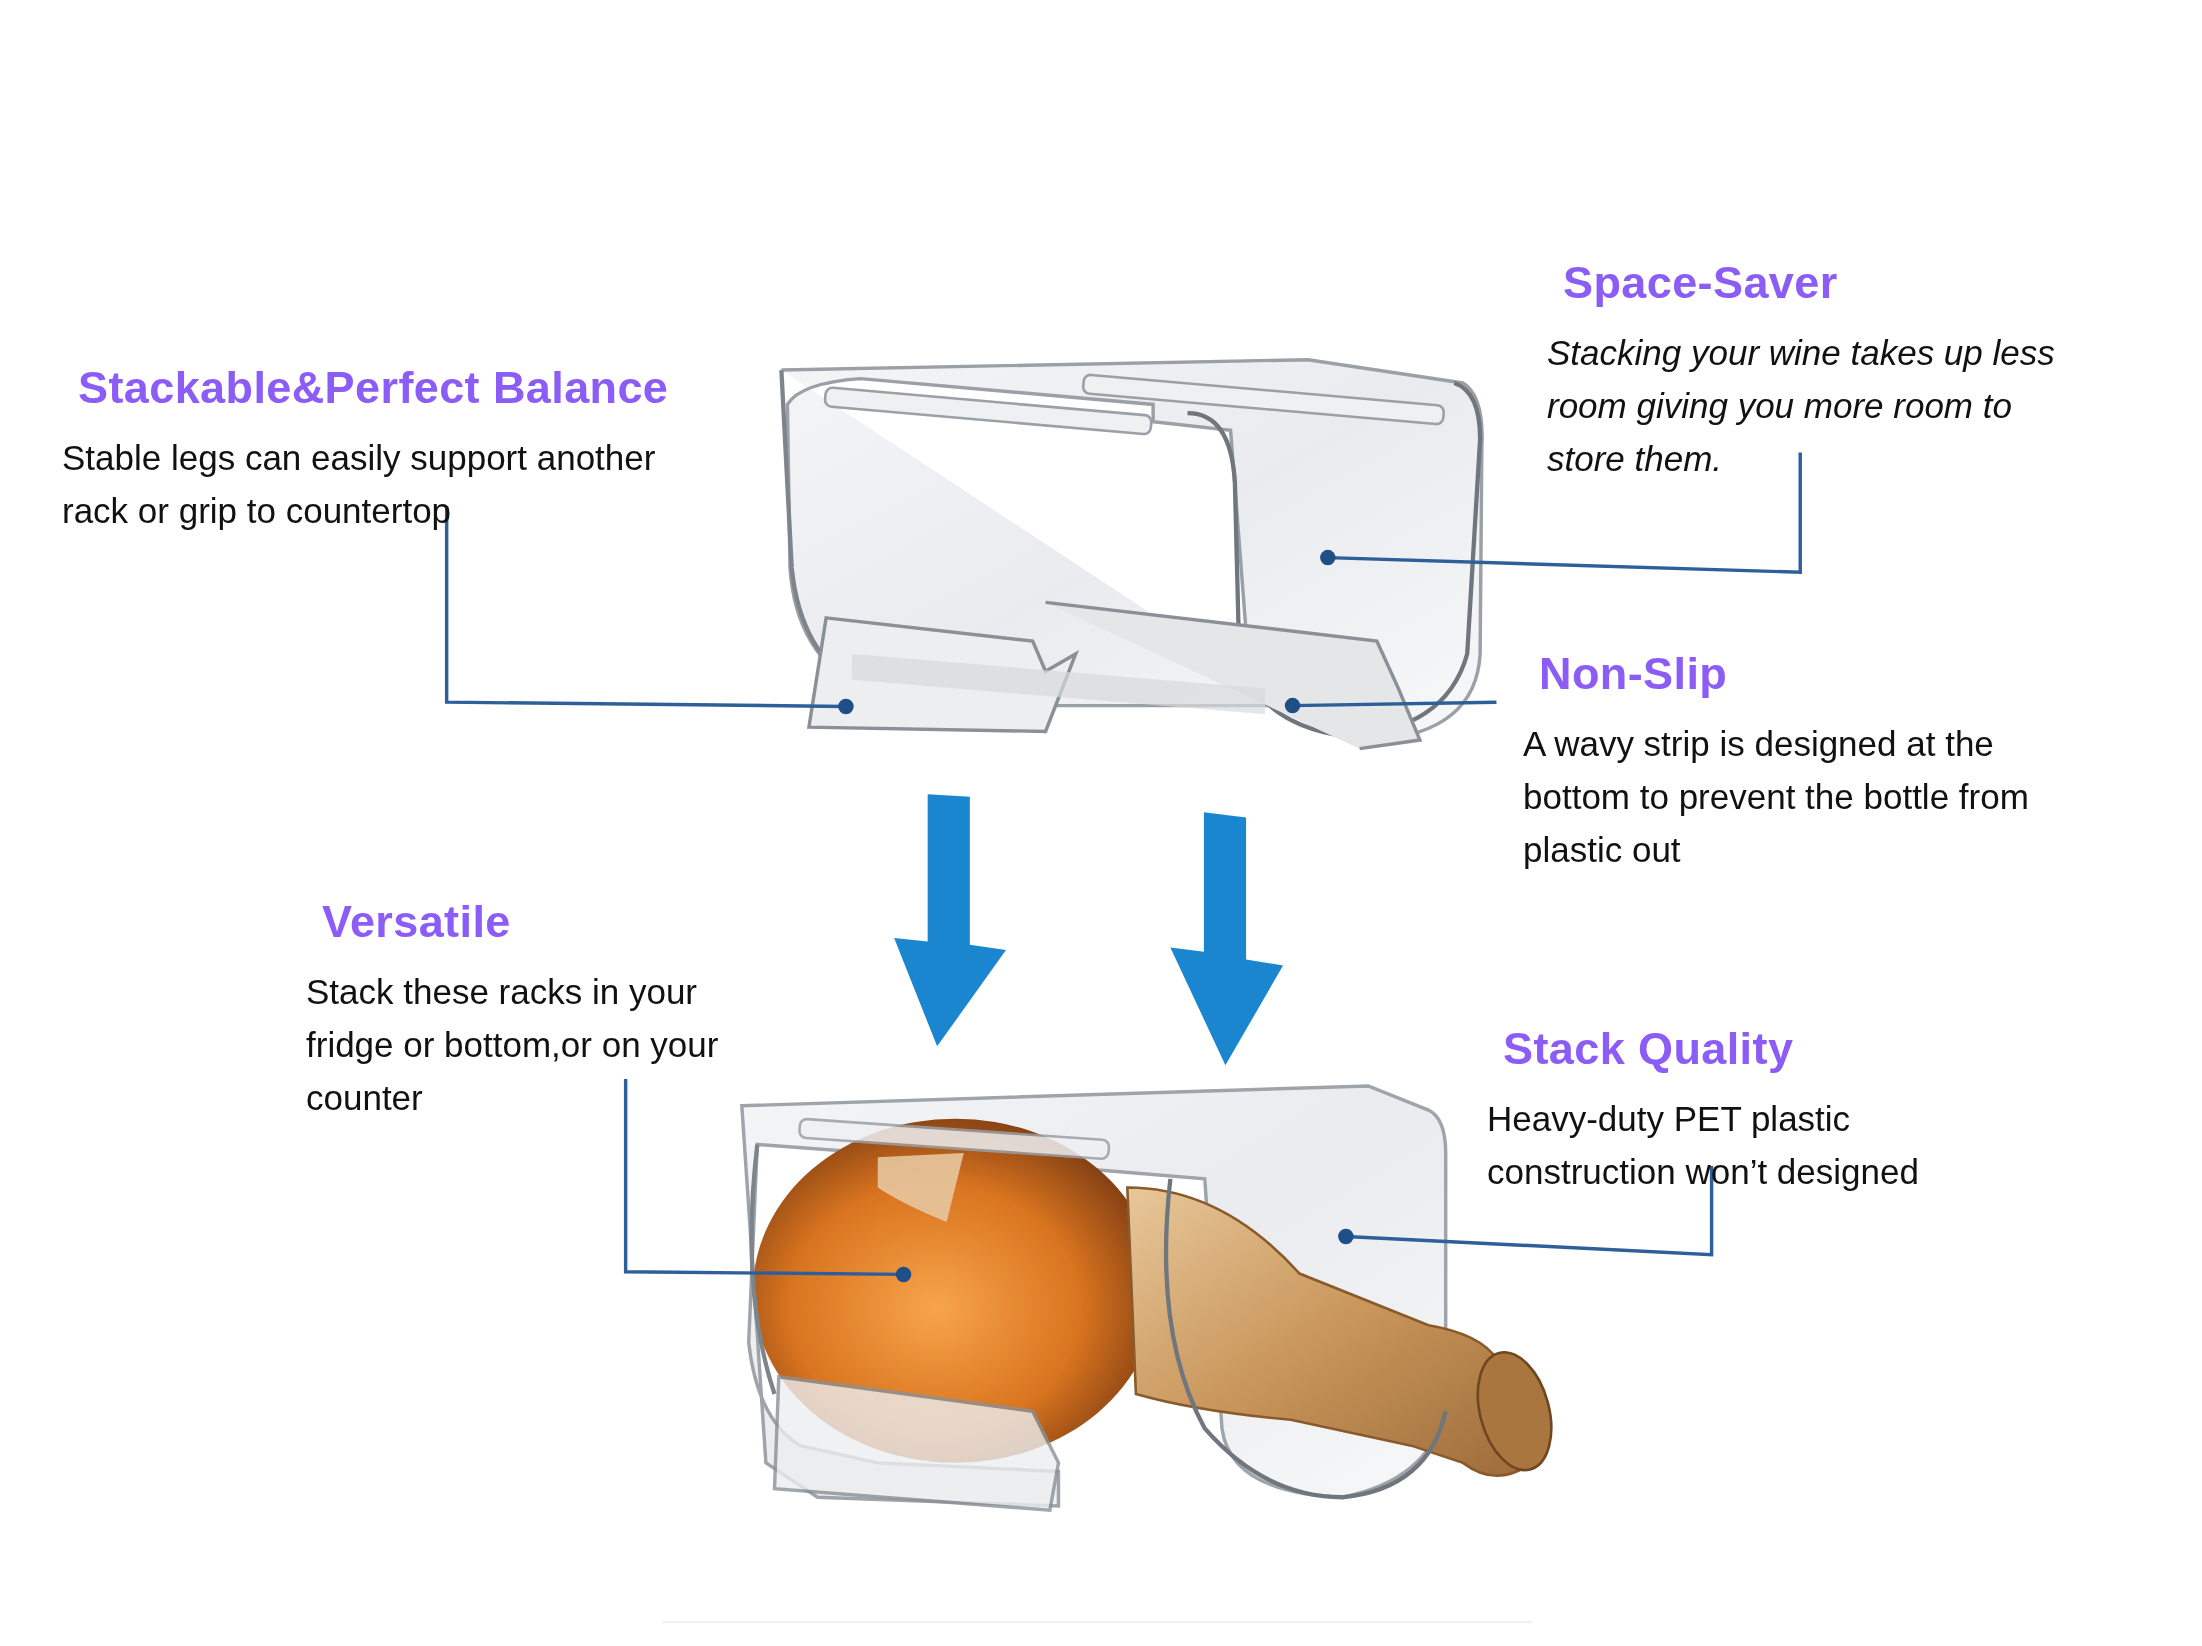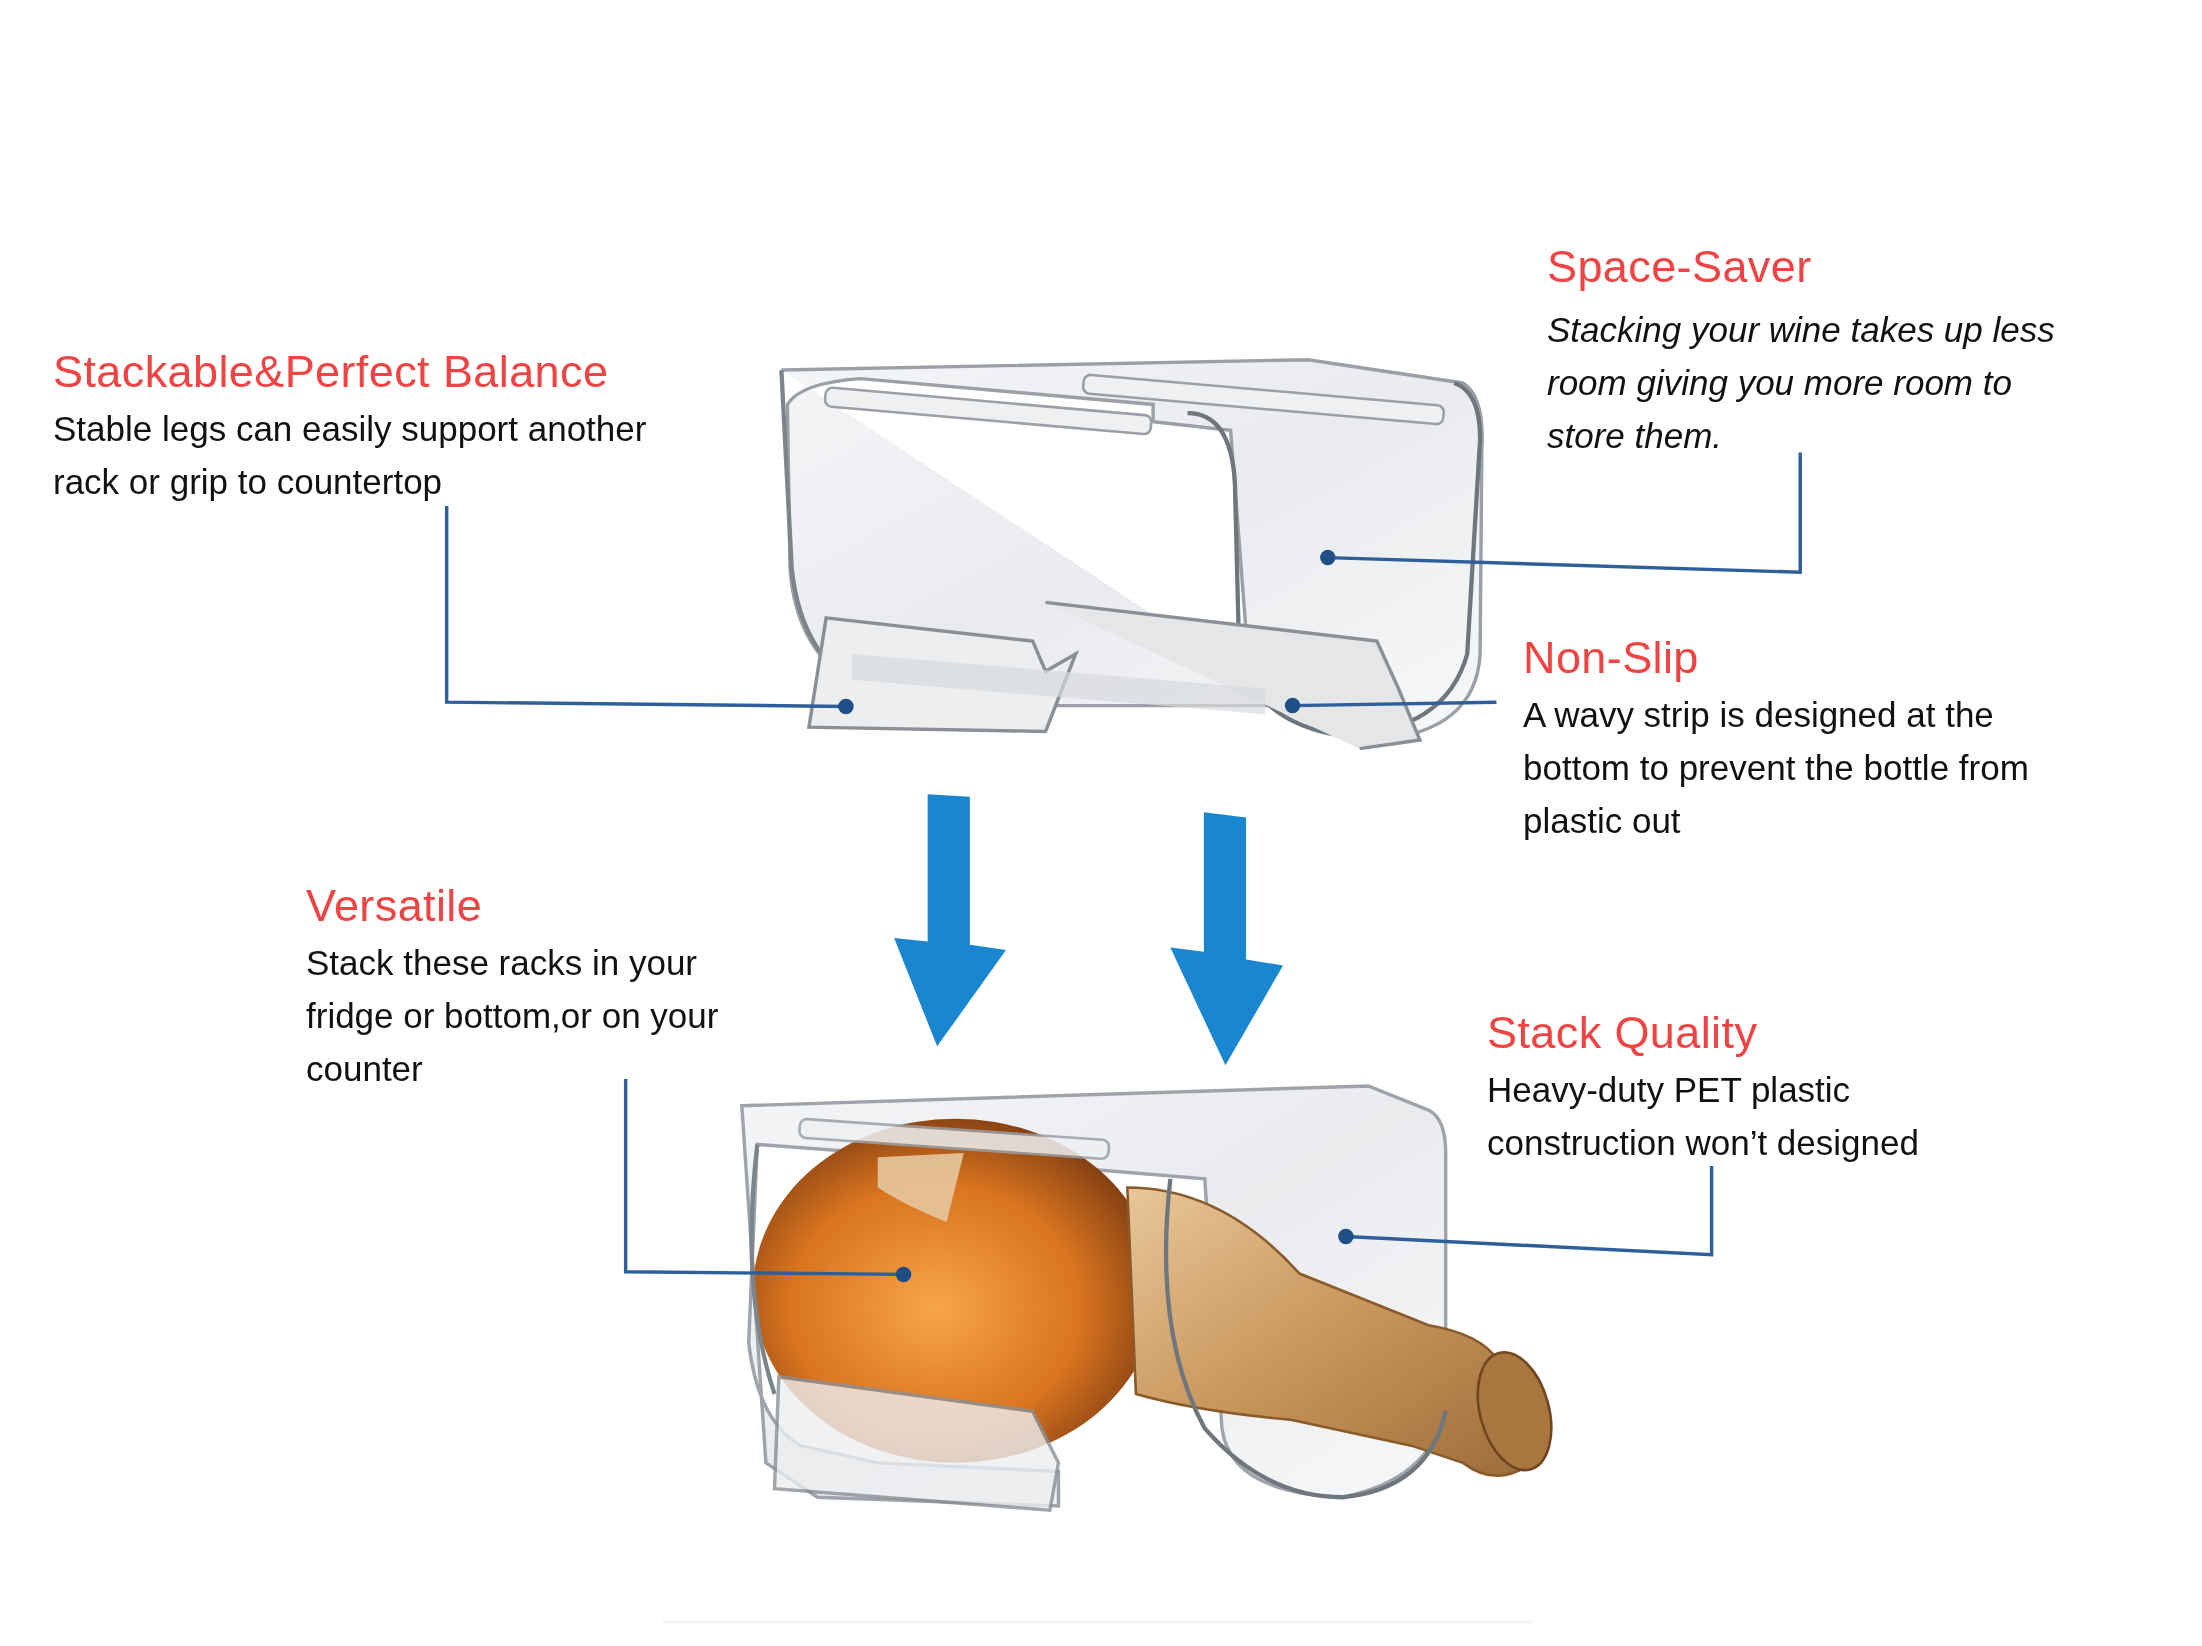--- a/index.html
+++ b/index.html
@@ -1,20 +1,20 @@
 <!DOCTYPE html>
 <html style="font-size:13.8px"><head>
 <meta charset="utf-8">
 <style>
   html, body { margin:0; padding:0; background:#ffffff; }
   body { width:2203px; height:1647px; position:relative; overflow:hidden;
          font-family:"Liberation Sans", "DejaVu Sans", sans-serif; }
   .feature { position:absolute; }
-  .feature h2 { margin:0; font-weight:normal; font-size:45px; line-height:55px;
-                color:#ef4444; letter-spacing:0.4px; }
+  .feature h2 { margin:16px; font-weight:bold; font-size:45px; line-height:55px;
+                color:#8b5cf6; letter-spacing:0.4px; }
   .feature p { margin:3.4px 0 0 0; font-size:35px; line-height:53px; color:#111; white-space:pre-line; }
   svg.overlay { position:absolute; left:0; top:0; }
 </style>
 </head>
 <body>
 
 <svg class="overlay" width="2203" height="1647" viewBox="0 0 2560 1914">
   <defs>
     <linearGradient id="plastic" x1="0" y1="0" x2="1" y2="1">
       <stop offset="0" stop-color="#f4f5f7"></stop>
@@ -69,21 +69,21 @@
   </g>
   <g fill="#1f4f86">
     <circle cx="983" cy="821" r="9"></circle>
     <circle cx="1543" cy="648" r="9"></circle>
     <circle cx="1502" cy="820" r="9"></circle>
     <circle cx="1050" cy="1481" r="9"></circle>
     <circle cx="1564" cy="1437" r="9"></circle>
   </g>
 </svg>
 
-<div class="feature" style="left:53px; top:344px;">
+<div class="feature" style="left:62px; top:344px;">
   <h2>Stackable&amp;Perfect Balance</h2>
   <p>Stable legs can easily support another
 rack or grip to countertop</p>
 </div>
 
 <div class="feature" style="left:1547px; top:239px;">
   <h2>Space-Saver</h2>
   <p style="margin-top:8.6px;font-style:italic;"> Stacking your wine takes up  less
 room giving  you more room to
 store  them.</p>

